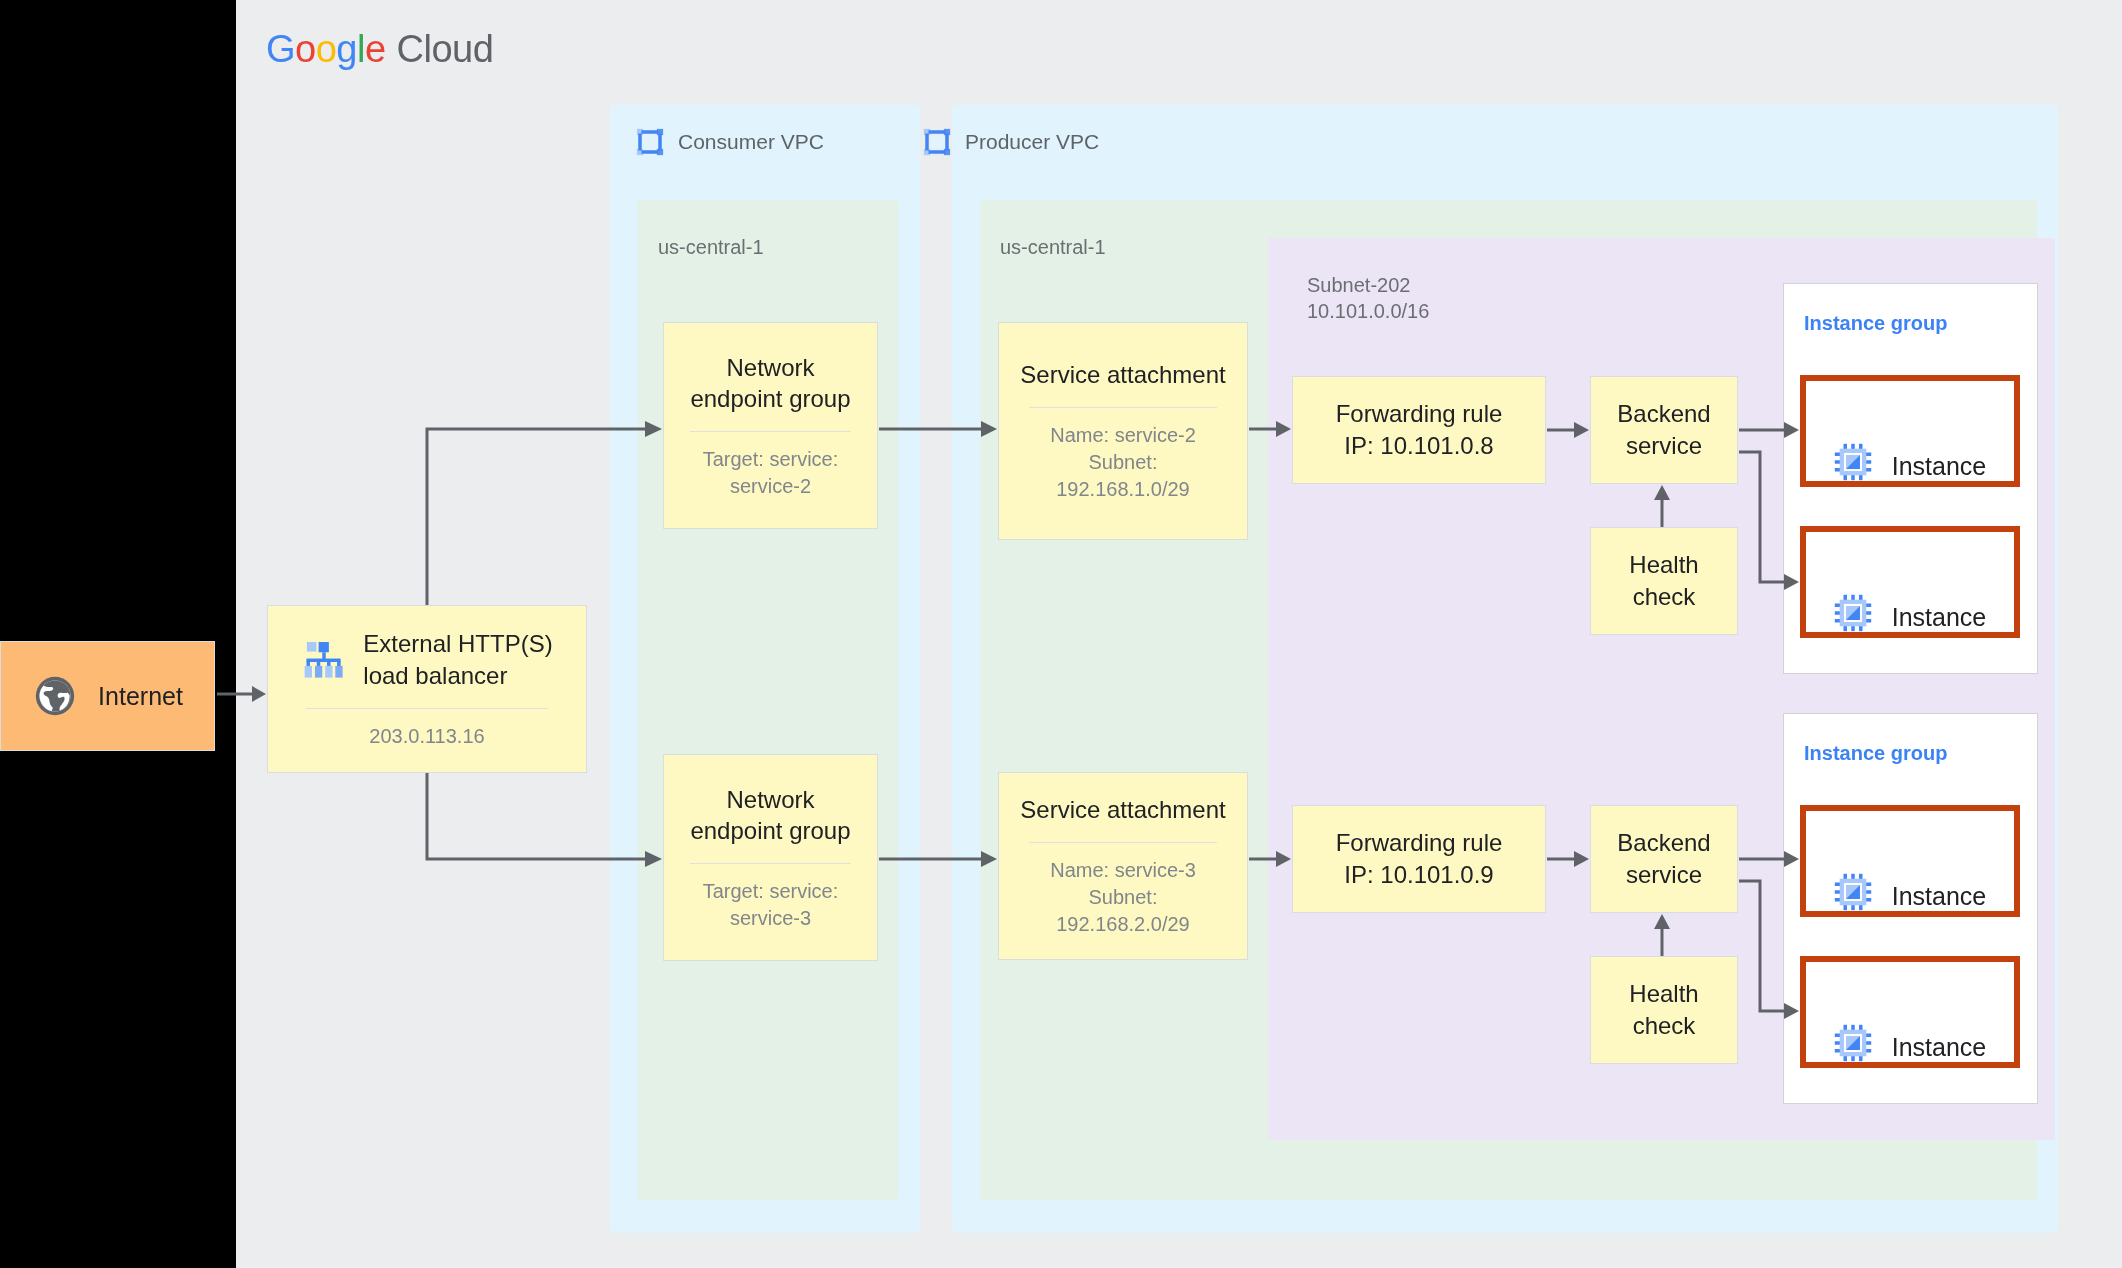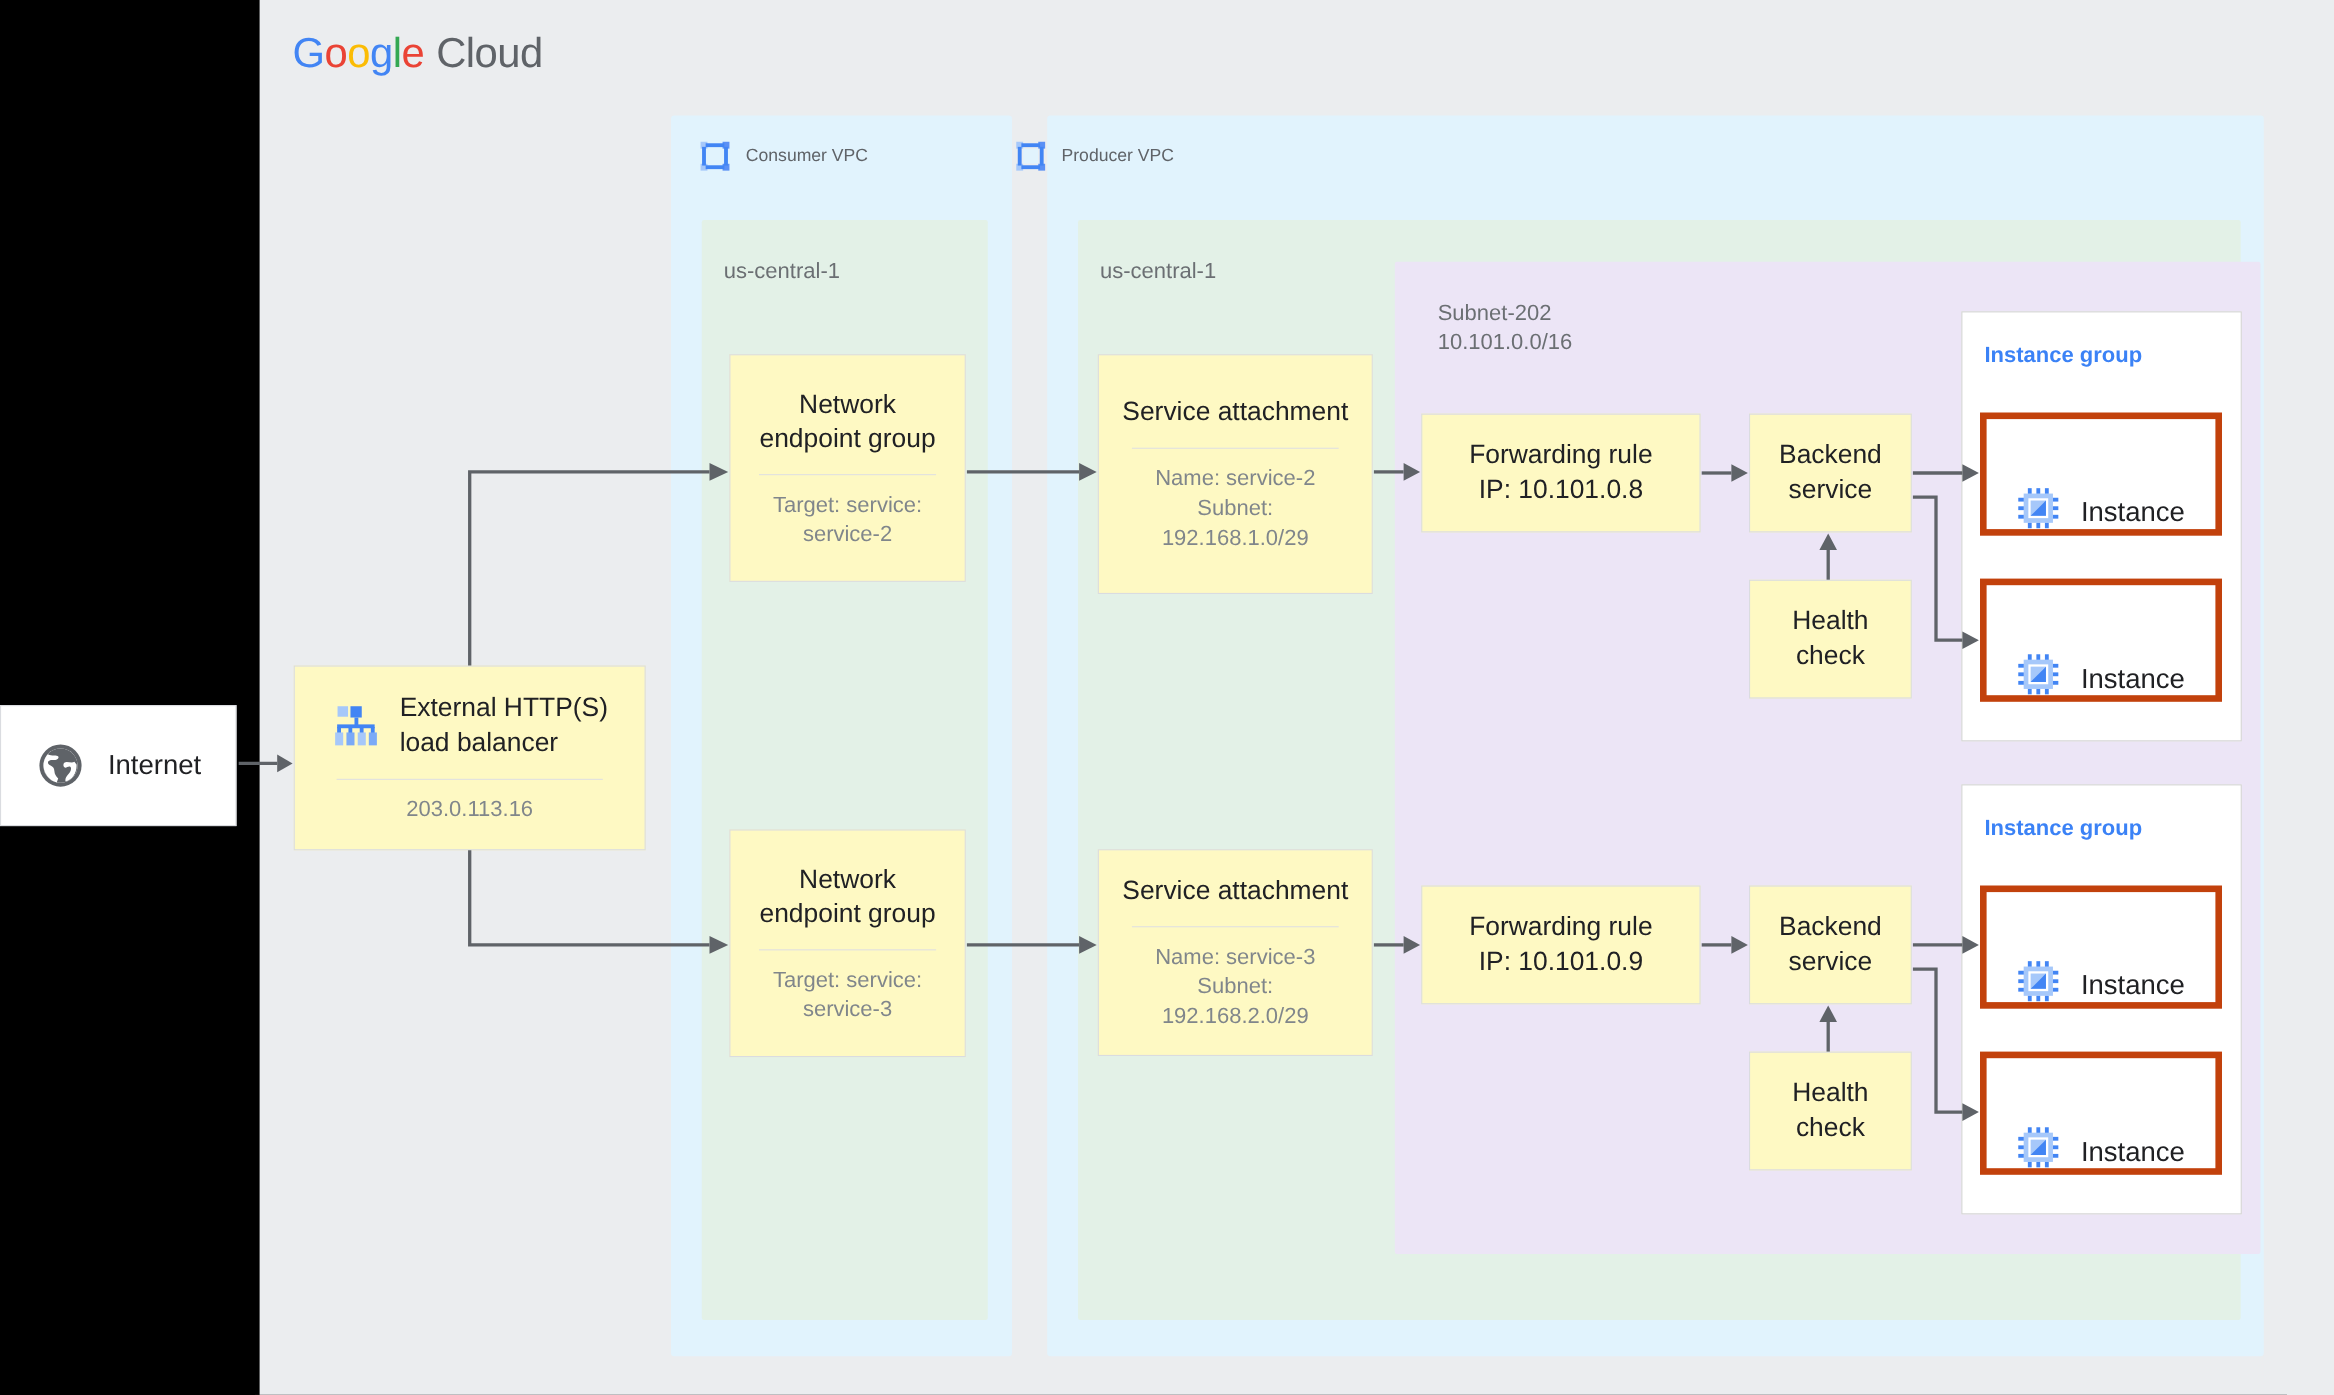--- a/index.html
+++ b/index.html
@@ -14,42 +14,42 @@
   
   .gc-logo{position:absolute;left:266px;top:28px;font-size:38px;letter-spacing:-0.5px;
            font-family:"Liberation Sans","DejaVu Sans",sans-serif;white-space:nowrap;}
   .gc-logo span{font-weight:400;}
   .g1{color:#4285F4;} .g2{color:#EA4335;} .g3{color:#FBBC05;} .g4{color:#4285F4;}
   .g5{color:#34A853;} .g6{color:#EA4335;} .gcloud{color:#5F6368;margin-left:11px;}
 
   
   .vpc{position:absolute;background:#e1f3fd;border-radius:3px;}
   .vpc-head{position:absolute;display:flex;align-items:center;gap:13px;}
-  .vpc-label{font-size:16px;color:#5f6368;white-space:nowrap;}
+  .vpc-label{font-size:21px;color:#5f6368;white-space:nowrap;}
 
   
   .region{position:absolute;background:#e3f1e7;border-radius:2px;}
   .region-label{position:absolute;font-size:20px;color:#6b6f73;white-space:nowrap;}
 
   
   .subnet{position:absolute;background:#ece5f6;border-radius:2px;}
   .subnet-label{position:absolute;font-size:20px;color:#6b6f73;line-height:1.32;white-space:pre-line;margin-left:16px;}
 
   
   .card{position:absolute;background:#fef9c3;border:1px solid #dadce0;box-sizing:border-box;
         display:flex;flex-direction:column;align-items:center;justify-content:center;}
   .card-title{font-size:24px;color:#202124;text-align:center;line-height:1.32;white-space:pre-line;}
   .card-rule{width:76%;height:1px;background:#e0e0e0;margin:16px 0 14px 0;}
   .card-sub{font-size:20px;color:#80868b;text-align:center;line-height:1.34;white-space:pre-line;}
 
   
   .card-row{display:flex;flex-direction:row;align-items:center;justify-content:center;gap:18px;}
 
   
-  .internet-box{position:absolute;background:#ffffff;border:1px solid #dadce0;box-sizing:border-box;
+  .internet-box{position:absolute;background:#fdba74;border:1px solid #dadce0;box-sizing:border-box;
         display:flex;align-items:center;justify-content:center;gap:20px;}
   .internet-label{font-size:25px;color:#202124;}
 
   
   .ig{position:absolute;background:#ffffff;border:1px solid #d3d3d3;box-sizing:border-box;}
   .ig-label{position:absolute;left:20px;top:28px;font-size:20px;color:#3b82f6;font-weight:bold;}
   .inst{position:absolute;background:#fff;border:6px solid #c2410c;box-sizing:border-box;
         display:flex;align-items:flex-end;justify-content:center;gap:20px;}
   .inst-label{font-size:25px;color:#202124;}
 

